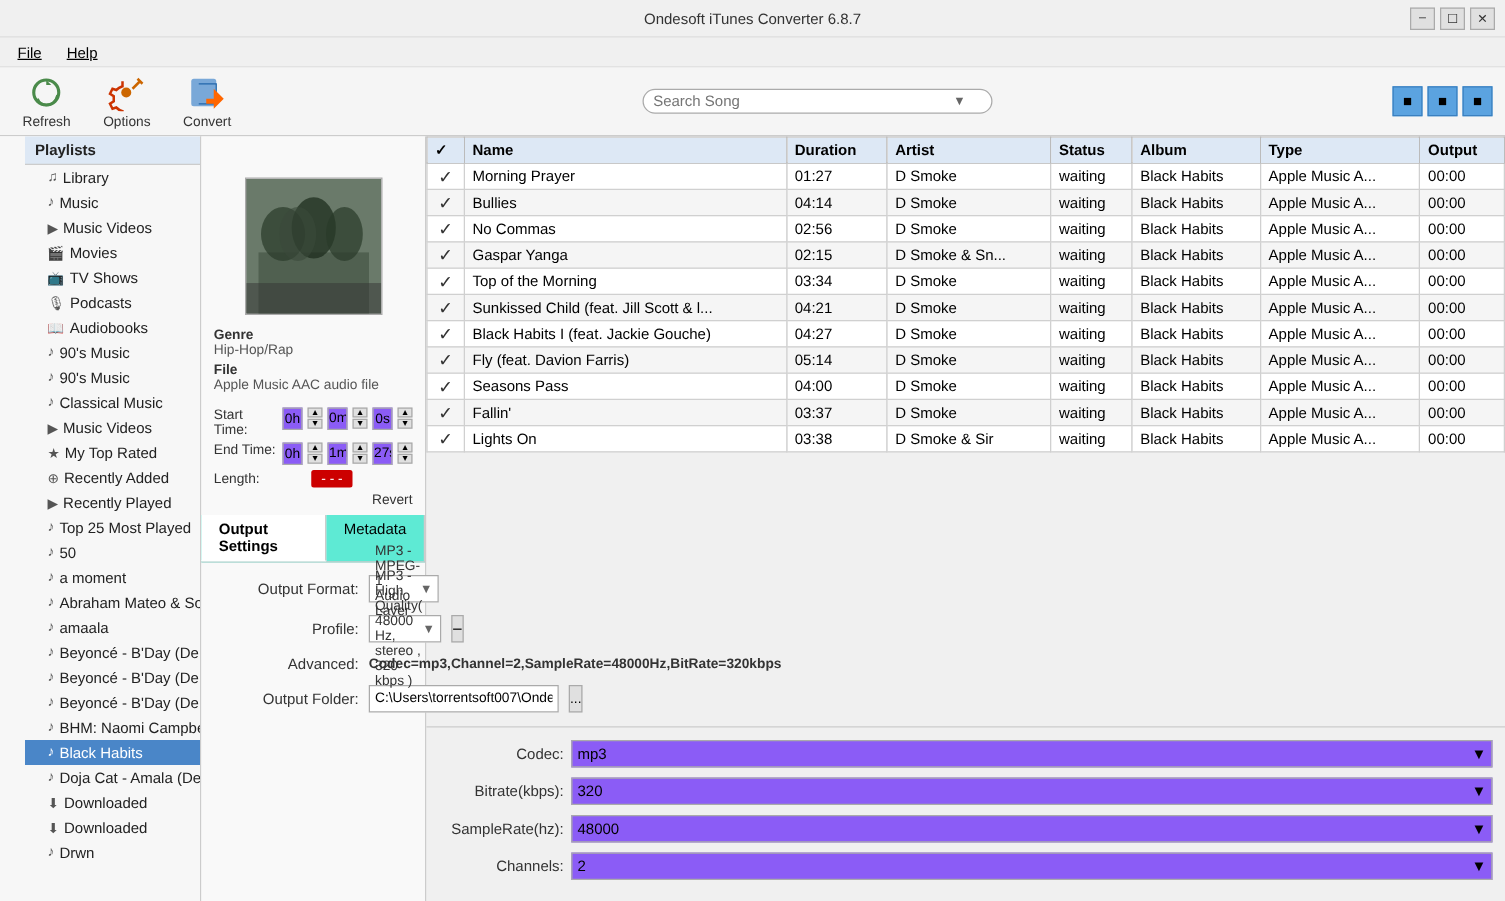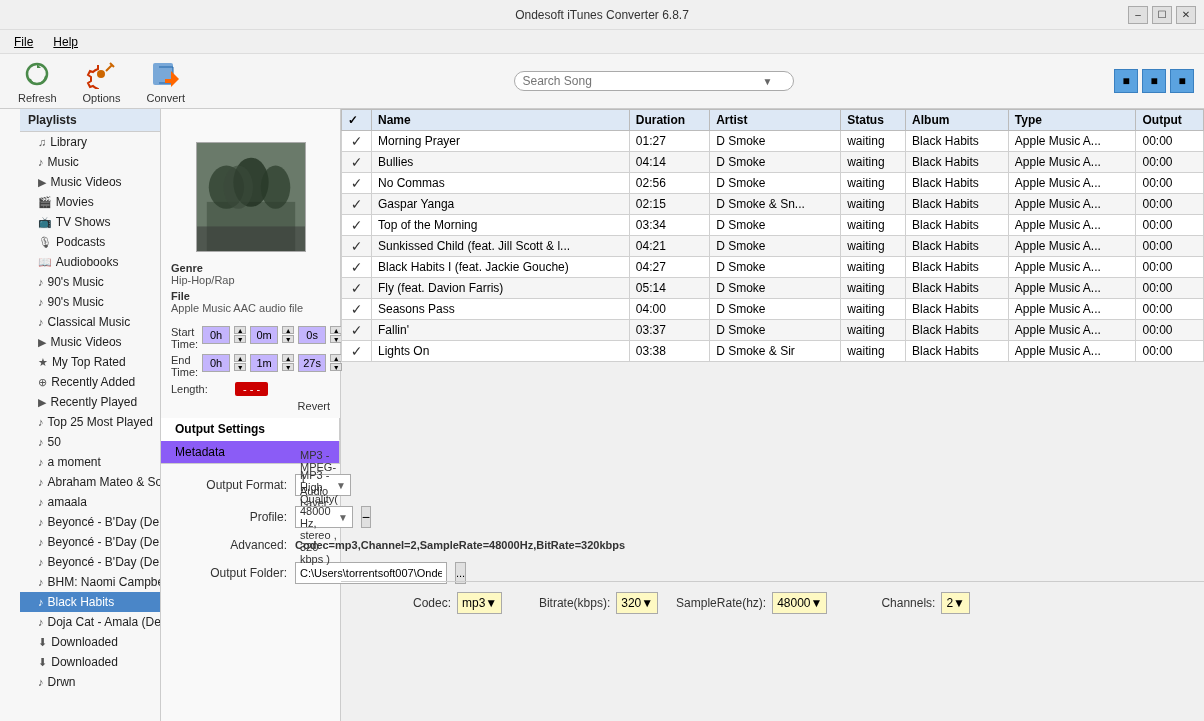--- a/index.html
+++ b/index.html
@@ -204,66 +204,65 @@
       font-size: 10px;
     }
     .info-meta { padding: 0 10px 8px; font-size: 11px; }
     .info-meta-label { font-weight: bold; color: #333; }
     .info-meta-value { color: #555; margin-bottom: 4px; }
 
     .time-section { padding: 0 10px; font-size: 11px; }
     .time-row { display: flex; gap: 4px; margin-bottom: 4px; }
     .time-label { width: 60px; color: #333; }
     .time-input {
-      width: 28px;
+      width: 16px;
       height: 18px;
       border: 1px solid #aaa;
       text-align: center;
       font-size: 11px;
-      background: #c4b5fd;
+      background: #8b5cf6;
     }
     .spin-btn {
       display: flex;
       flex-direction: column;
       gap: 1px;
     }
     .spin-arrow {
       width: 12px;
       height: 8px;
       background: #e0e0e0;
       border: 1px solid #aaa;
       display: flex;
       align-items: center;
       justify-content: center;
       font-size: 7px;
       cursor: pointer;
       line-height: 1;
     }
-    .length-row { display: flex; align-items: center; gap: 4px; margin-bottom: 4px; }
+    .length-row { display: flex; align-items: center; gap: 18px; margin-bottom: 4px; }
     .length-display {
       background: #cc0000;
       color: white;
       padding: 1px 8px;
       font-size: 11px;
       border-radius: 2px;
     }
     .revert-btn {
       text-align: right;
       padding: 0 10px 6px;
       font-size: 11px;
       color: #333;
       cursor: pointer;
     }
 
     
     .output-tabs {
       display: flex;
       border-bottom: 1px solid #ccc;
-      background: #8b5cf6;
-      flex-direction: column;
+      background: #5eead4;
     }
     .output-tab {
       padding: 4px 14px;
       cursor: pointer;
       font-size: 12px;
       border-right: 1px solid #ccc;
     }
     .output-tab.active {
       background: white;
       border-bottom: 1px solid white;
@@ -390,21 +389,21 @@
     .codec-label {
       width: 100px;
       text-align: right;
       font-size: 12px;
       color: #333;
     }
     .codec-select {
       flex: 1;
       height: 22px;
       border: 1px solid #aaa;
-      background: #fef9c3;
+      background: #8b5cf6;
       display: flex;
       align-items: center;
       justify-content: space-between;
       padding: 0 4px;
       cursor: pointer;
     }
   </style>
 </head>
 <body>
 
@@ -814,21 +813,21 @@
     <td>waiting</td>
     <td>Black Habits</td>
     <td>Apple Music A...</td>
     <td>00:00</td>
   </tr>
             </tbody>
         </table>
       </div>
 
       <div style="height:140px; border-top:1px solid #ccc; display:flex; align-items:flex-start; padding:10px;">
-        <div style="display:flex; flex-direction:row; gap:8px; width:100%;">
+        <div style="display:flex; flex-direction:column; gap:8px; width:100%;">
           <div class="codec-row">
             <span class="codec-label">Codec:</span>
             <div class="codec-select">
               <span>mp3</span>
               <span>▼</span>
             </div>
           </div>
           <div class="codec-row">
             <span class="codec-label">Bitrate(kbps):</span>
             <div class="codec-select">

